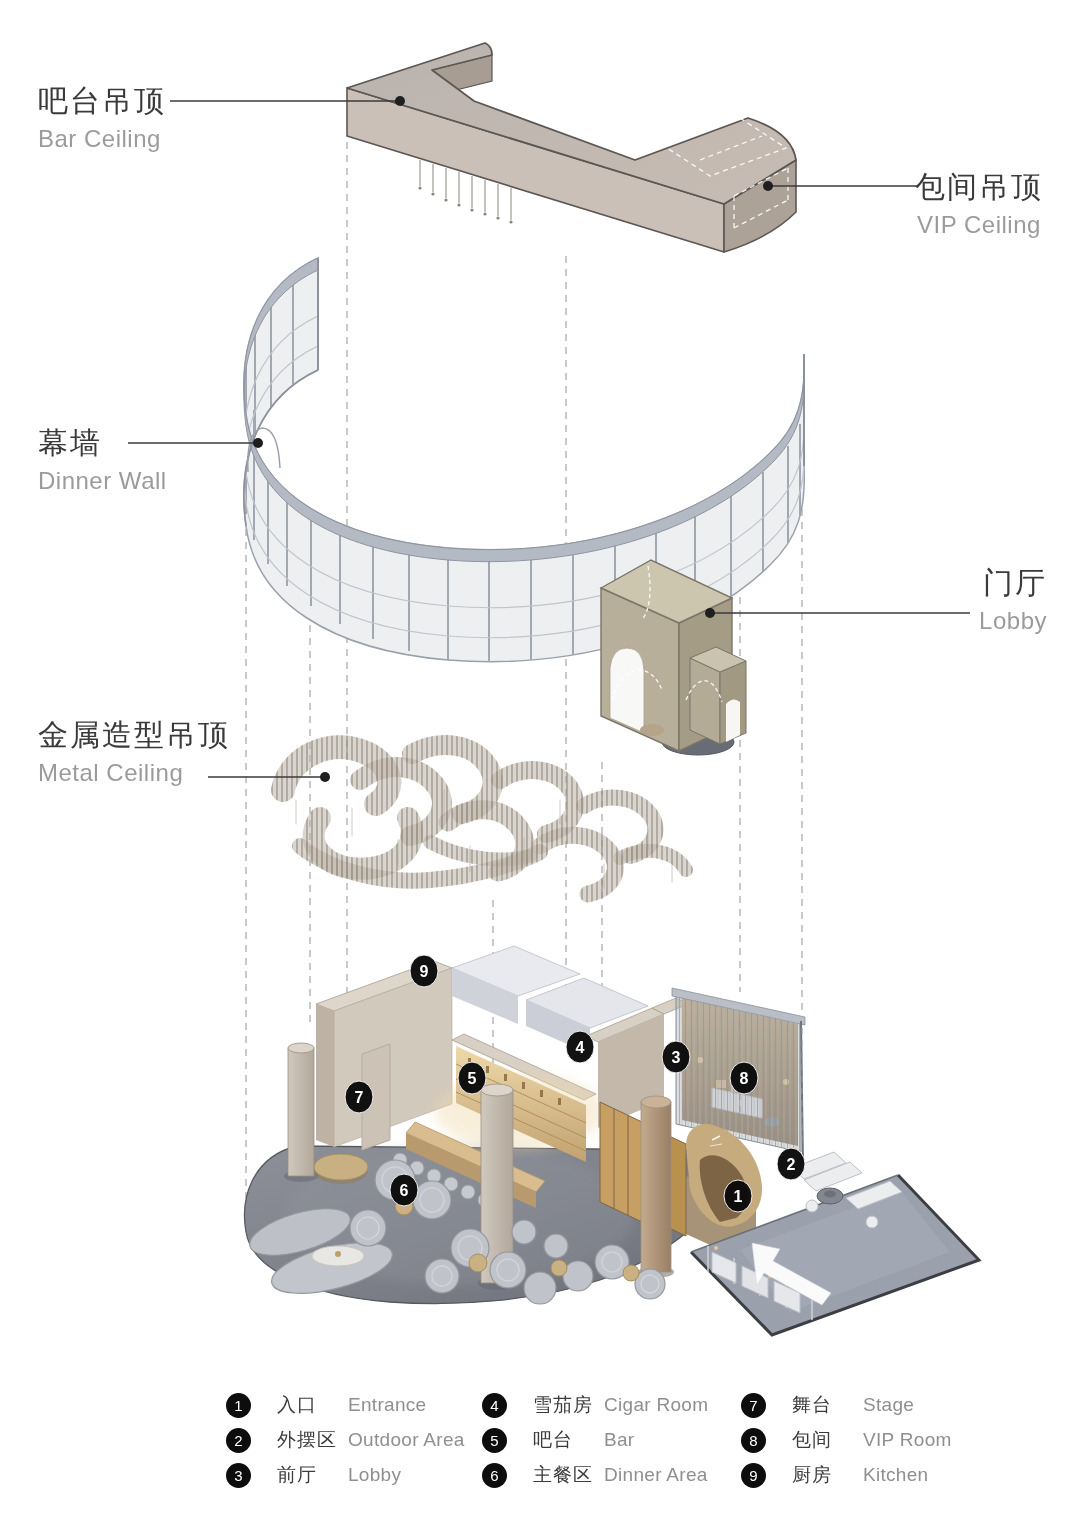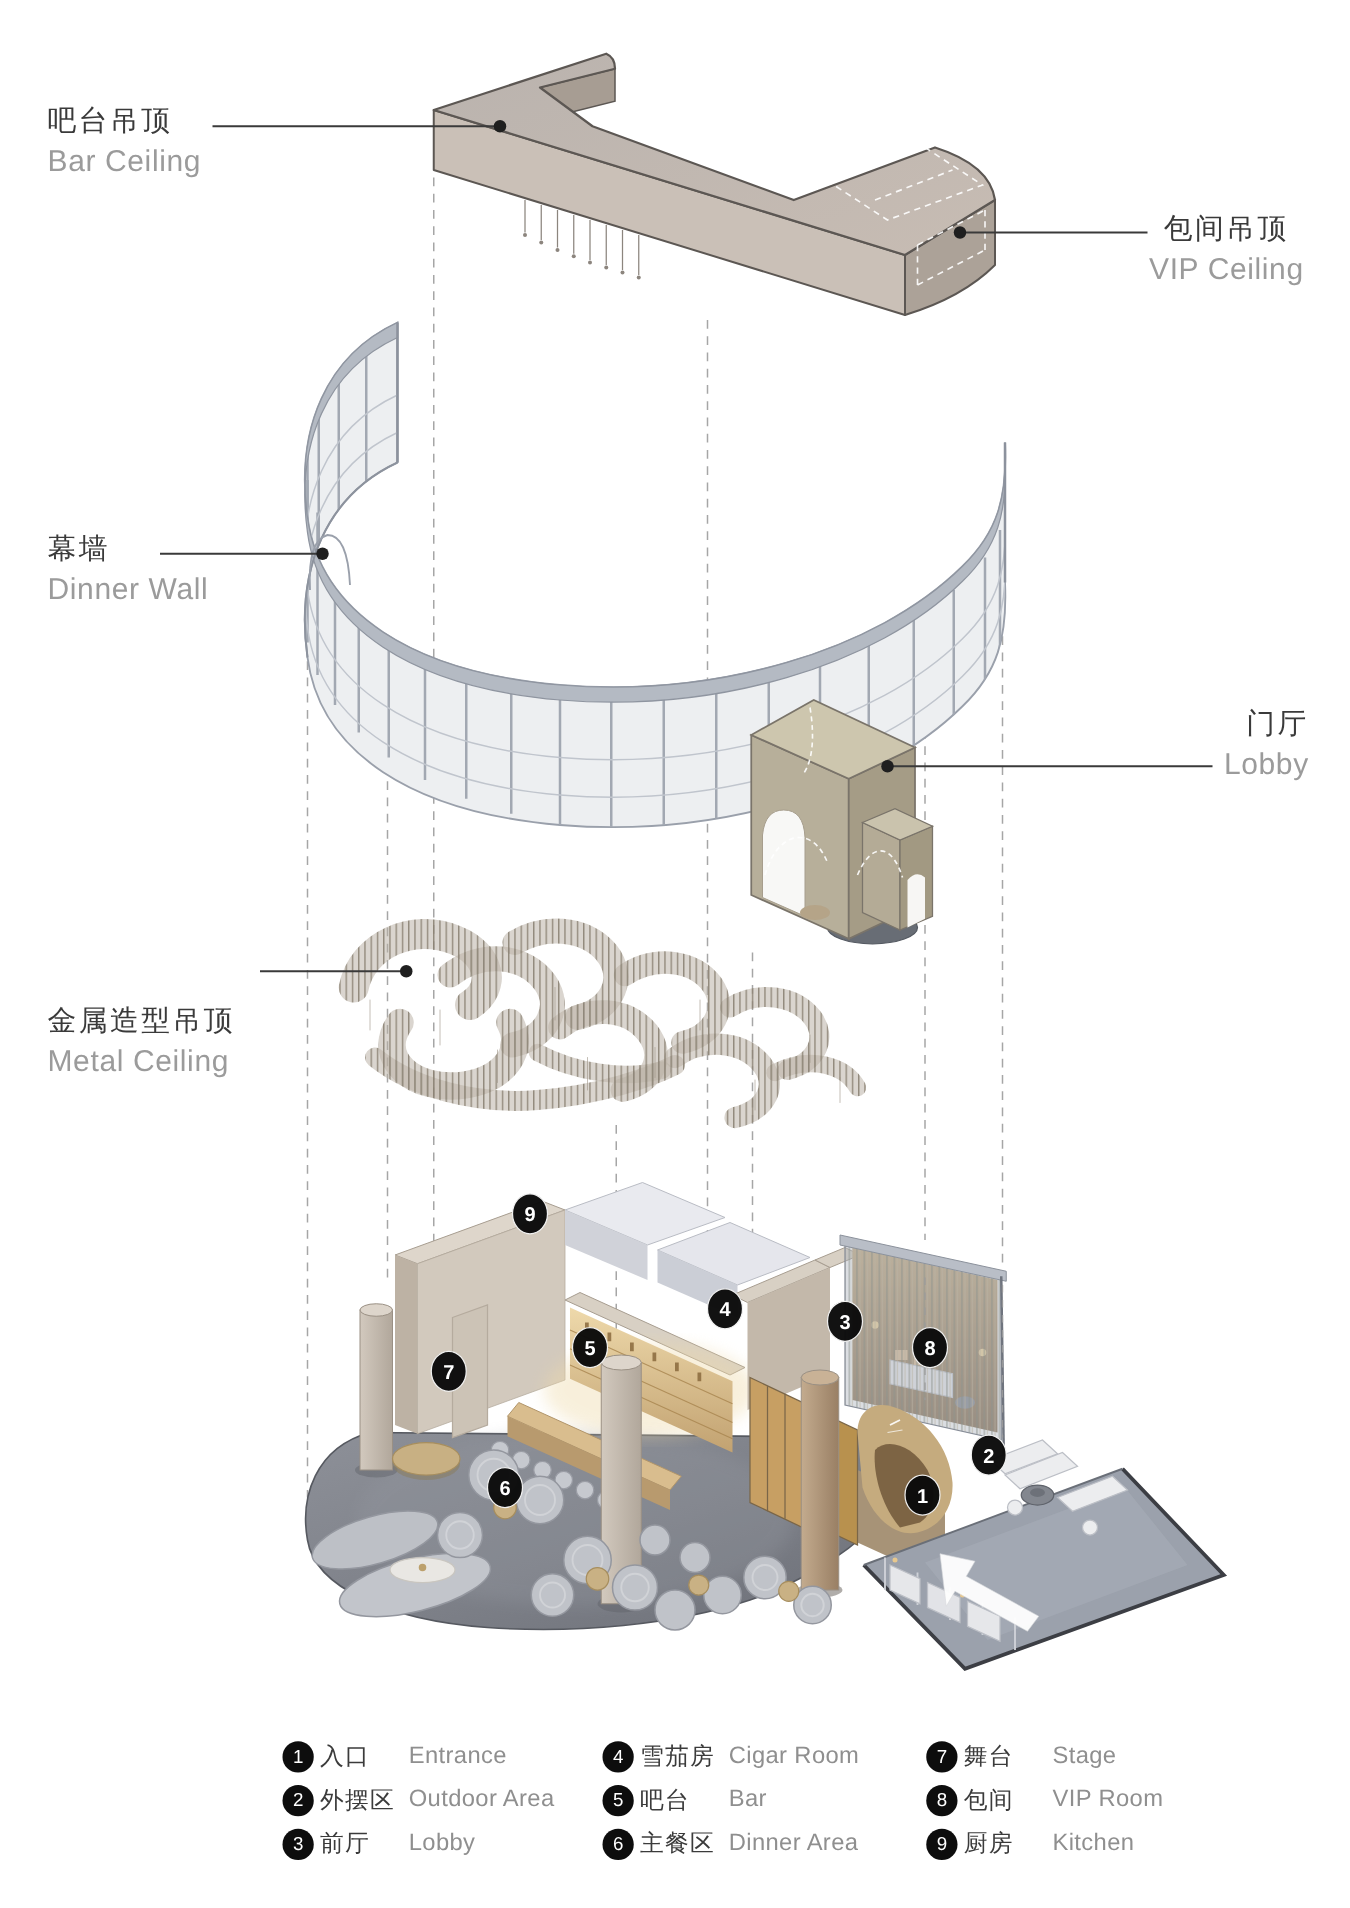--- a/index.html
+++ b/index.html
@@ -1,26 +1,26 @@
 <!DOCTYPE html>
 <html><head>
 <meta charset="utf-8">
 <style>
   html,body{margin:0;padding:0;background:#ffffff;}
   .stage{position:relative;width:1080px;height:1526px;background:#ffffff;overflow:hidden;
          font-family:"Liberation Sans","DejaVu Sans",sans-serif;}
   .axon{position:absolute;left:0;top:0;}
   .callout{position:absolute;}
-  .callout .zh{font-size:23px;color:#3a3a3a;letter-spacing:2px;line-height:1.25;}
+  .callout .zh{font-size:30px;color:#3a3a3a;letter-spacing:2px;line-height:1.25;}
   .callout .en{font-size:24px;color:#9b9b9b;letter-spacing:.5px;margin-top:5px;line-height:1.2;}
   .callout.right{text-align:right;}
   .legend-item{position:absolute;display:flex;align-items:center;height:26px;}
   .badge{width:25px;height:25px;border-radius:50%;background:#0d0d0d;color:#ffffff;
          font-size:15px;display:flex;align-items:center;justify-content:center;flex:0 0 25px;}
-  .lzh{margin-left:5px;width:71px;font-size:19px;color:#3b3b3b;letter-spacing:1px;}
+  .lzh{margin-left:26px;width:71px;font-size:19px;color:#3b3b3b;letter-spacing:1px;}
   .len{font-size:19px;color:#8f8f8f;white-space:nowrap;letter-spacing:.3px;text-align:center;}
 </style>
 </head>
 <body>
 
 <div class="stage">
 
 <svg class="axon" width="1080" height="1526" viewBox="0 0 1080 1526">
   <defs>
     <linearGradient id="floorGrad" x1="0" y1="0" x2="1" y2="1">
@@ -429,21 +429,21 @@
   <div class="en">VIP Ceiling</div>
 </div>
 <div class="callout" style="left:38px;top:424px;">
   <div class="zh">幕墙</div>
   <div class="en">Dinner Wall</div>
 </div>
 <div class="callout right" style="right:33px;top:564px;">
   <div class="zh">门厅</div>
   <div class="en">Lobby</div>
 </div>
-<div class="callout" style="left:38px;top:802px;">
+<div class="callout" style="left:38px;top:716px;">
   <div class="zh">金属造型吊顶</div>
   <div class="en">Metal Ceiling</div>
 </div>
 
 <div>
   <div class="legend-item" style="left:226px;top:1392px;">
     <span class="badge">1</span>
     <span class="lzh">入口</span>
     <span class="len">Entrance</span>
   </div>

